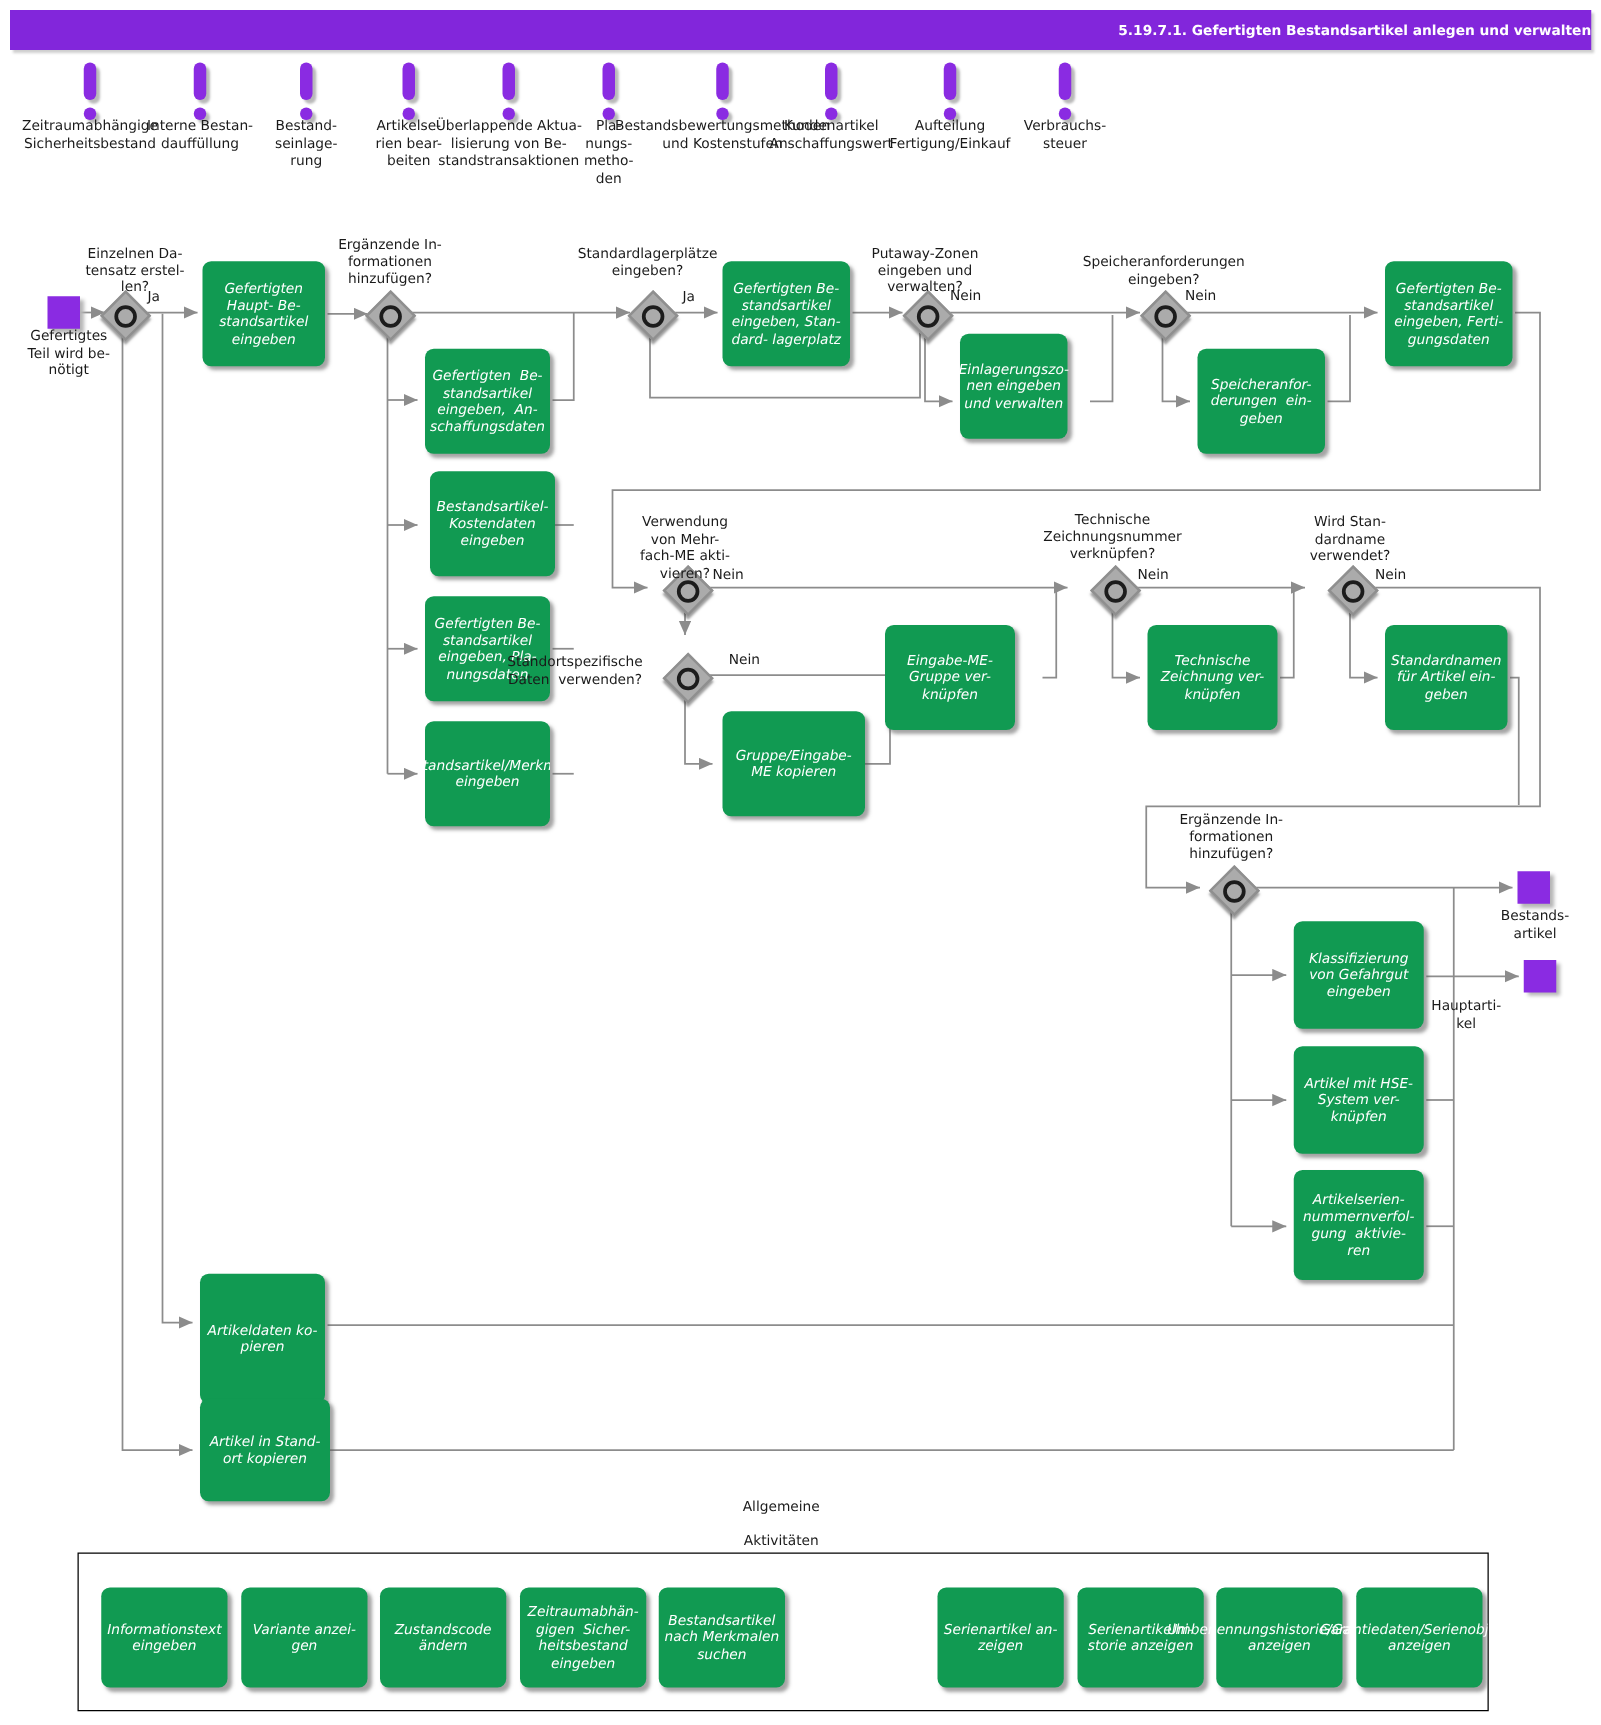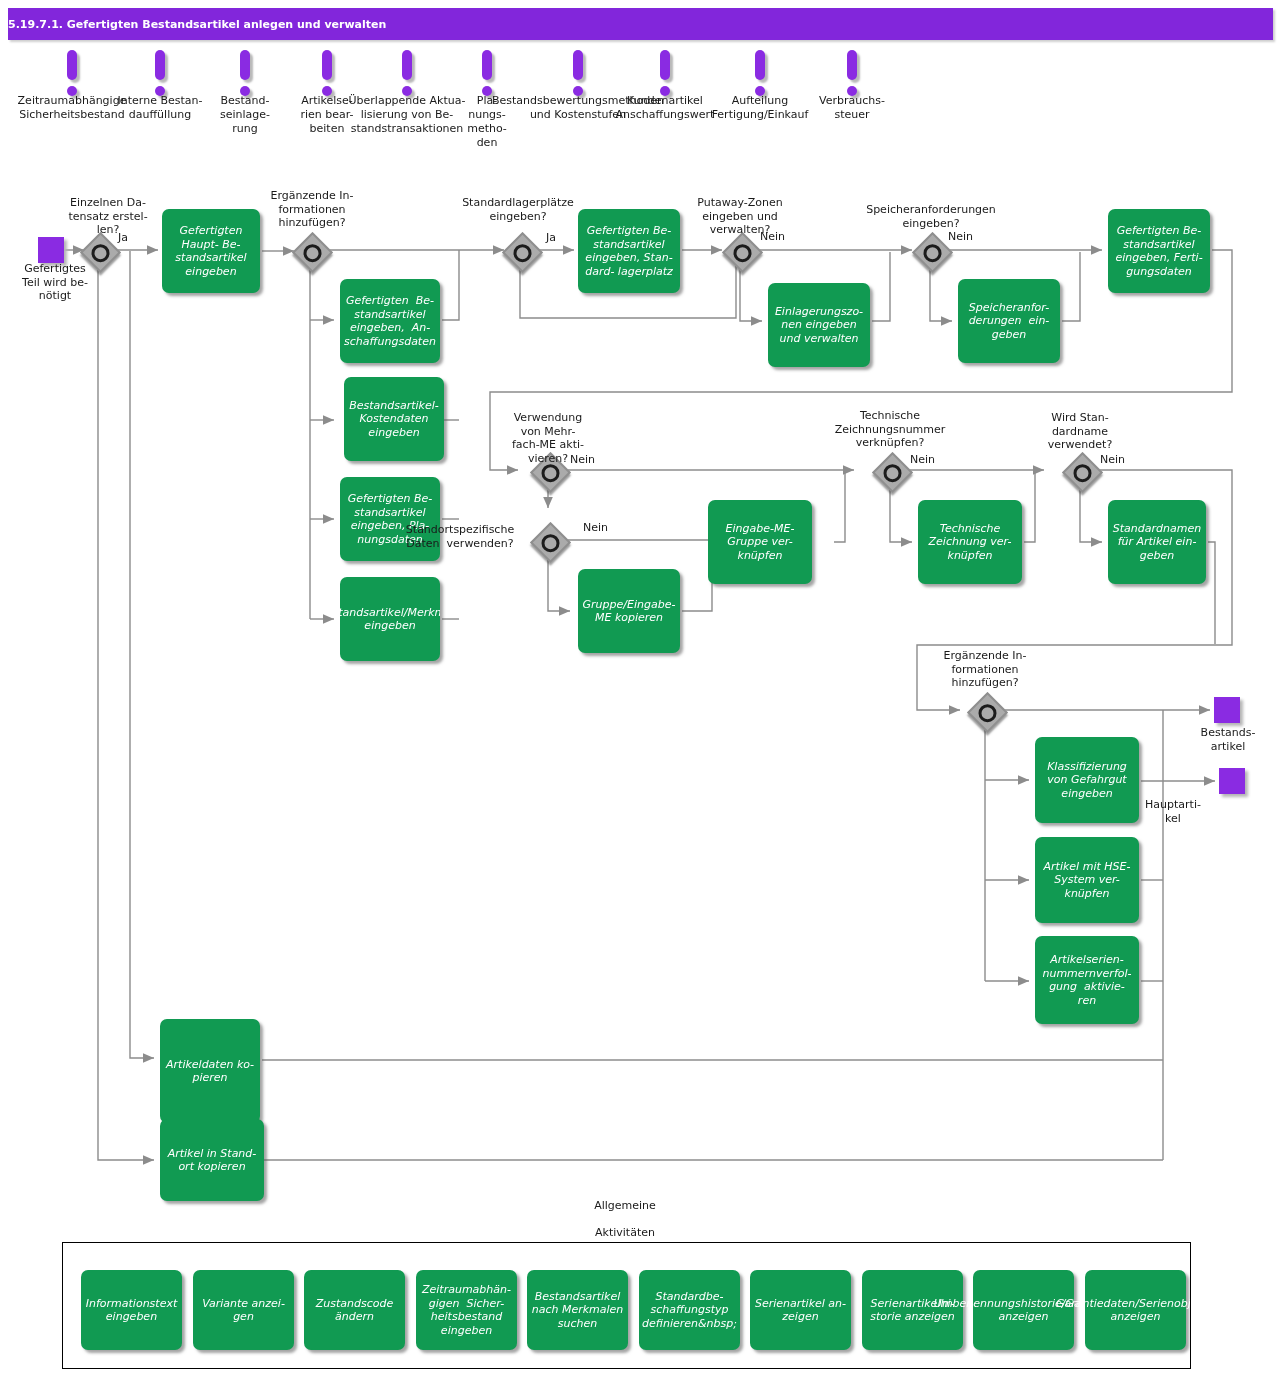--- a/index.html
+++ b/index.html
@@ -2,21 +2,21 @@
 <html style="--green: #119a52; --accent: #8a2be2; --bar: #8226db; --wire: #8c8c8c;"><head>
 <meta charset="utf-8">
 <style>
   :root{
     --green:#119a52; --accent:#8a2be2; --bar:#8226db; --wire:#8c8c8c; --ink:#1a1a1a;
   }
   html,body{margin:0;padding:0;background:#fff;}
   .stage{position:relative;width:1281px;height:1380px;background:#fff;overflow:hidden;
          font-family:"DejaVu Sans","Liberation Sans",sans-serif;color:var(--ink);}
   .titlebar{position:absolute;left:8px;top:8px;width:1265px;height:32px;background:var(--bar);
-            display:flex;align-items:center;justify-content:flex-start;box-shadow:2px 2px 2px #cfcfcf;}
+            display:flex;align-items:center;justify-content:flex-end;box-shadow:2px 2px 2px #cfcfcf;}
   .titlebar span{color:#fff;font-size:11px;font-weight:bold;}
   .wires{position:absolute;left:0;top:0;}
   .task{position:absolute;background:var(--green);border-radius:7px;color:#fff;
         font-size:11px;line-height:13.5px;display:flex;align-items:center;justify-content:center;
         text-align:center;white-space:pre;box-shadow:3px 3px 3px rgba(90,90,90,.55);font-style:italic;}
   .task.clip{overflow:hidden;}
   .gw{position:absolute;width:25px;height:25px;background:#ababab;border:2px solid #8f8f8f;
       transform:rotate(45deg);box-shadow:2px 2px 2px rgba(60,60,60,.5);}
   .gw .c{position:absolute;left:50%;top:50%;width:12px;height:12px;margin:-9px 0 0 -9px;
          border:3px solid #1c1c1c;border-radius:50%;}
@@ -250,40 +250,40 @@
   <div class="task" style="left:340px;top:477px;width:100px;height:84px">Gefertigten Be-
 standsartikel
 eingeben, Pla-
 nungsdaten</div>
   <div class="task clip" style="left:340px;top:577px;width:100px;height:84px">Bestandsartikel/Merkmale
 eingeben</div>
   <div class="task" style="left:578px;top:209px;width:102px;height:84px">Gefertigten Be-
 standsartikel
 eingeben, Stan-
 dard- lagerplatz</div>
-  <div class="task" style="left:768px;top:283px;width:102px;height:84px">Einlagerungszo-
+  <div class="task" style="left:768px;top:267px;width:86px;height:84px">Einlagerungszo-
 nen eingeben
 und verwalten</div>
   <div class="task" style="left:958px;top:279px;width:102px;height:84px">Speicheranfor-
 derungen  ein-
 geben</div>
   <div class="task" style="left:1108px;top:209px;width:102px;height:84px">Gefertigten Be-
 standsartikel
 eingeben, Ferti-
 gungsdaten</div>
   <div class="task" style="left:708px;top:500px;width:104px;height:84px">Eingabe-ME-
 Gruppe ver-
 knüpfen</div>
   <div class="task" style="left:918px;top:500px;width:104px;height:84px">Technische
 Zeichnung ver-
 knüpfen</div>
   <div class="task" style="left:1108px;top:500px;width:98px;height:84px">Standardnamen
 für Artikel ein-
 geben</div>
-  <div class="task" style="left:578px;top:569px;width:102px;height:84px">Gruppe/Eingabe-
+  <div class="task" style="left:578px;top:569px;width:114px;height:84px">Gruppe/Eingabe-
 ME kopieren</div>
   <div class="task" style="left:1035px;top:737px;width:104px;height:86px">Klassifizierung
 von Gefahrgut
 eingeben</div>
   <div class="task" style="left:1035px;top:837px;width:104px;height:86px">Artikel mit HSE-
 System ver-
 knüpfen</div>
   <div class="task" style="left:1035px;top:936px;width:104px;height:88px">Artikelserien-
 nummernverfol-
 gung  aktivie-
@@ -314,23 +314,20 @@
 gen</div>
     <div class="task" style="left:241px">Zustandscode
 ändern</div>
     <div class="task" style="left:353px">Zeitraumabhän-
 gigen  Sicher-
 heitsbestand
 eingeben</div>
     <div class="task" style="left:464px">Bestandsartikel
 nach Merkmalen
 suchen</div>
-    <div class="task" style="left:576px">Standardbe-
-schaffungstyp
-definieren&amp;nbsp;</div>
     <div class="task" style="left:687px">Serienartikel an-
 zeigen</div>
     <div class="task" style="left:799px">Serienartikelhi-
 storie anzeigen</div>
     <div class="task" style="left:910px">Umbenennungshistorie/Garantie
 anzeigen</div>
     <div class="task" style="left:1022px">Garantiedaten/Serienobjekte
 anzeigen</div>
   </div>
 

